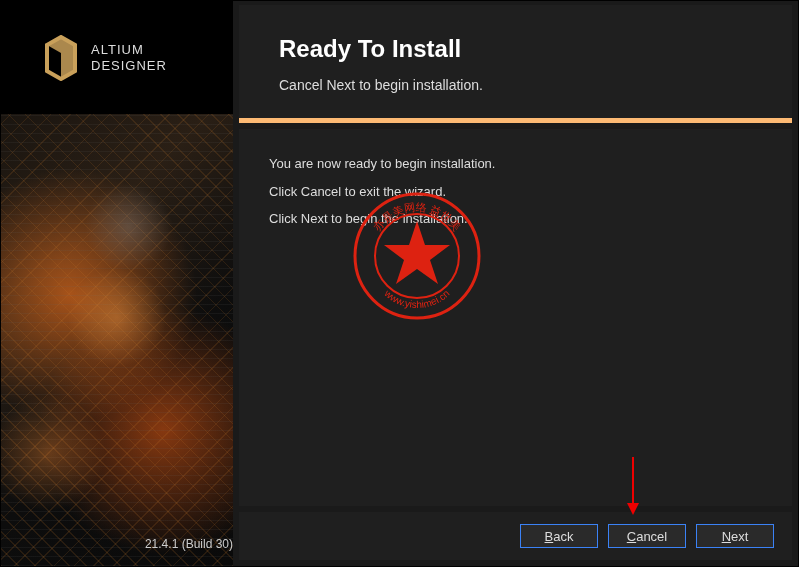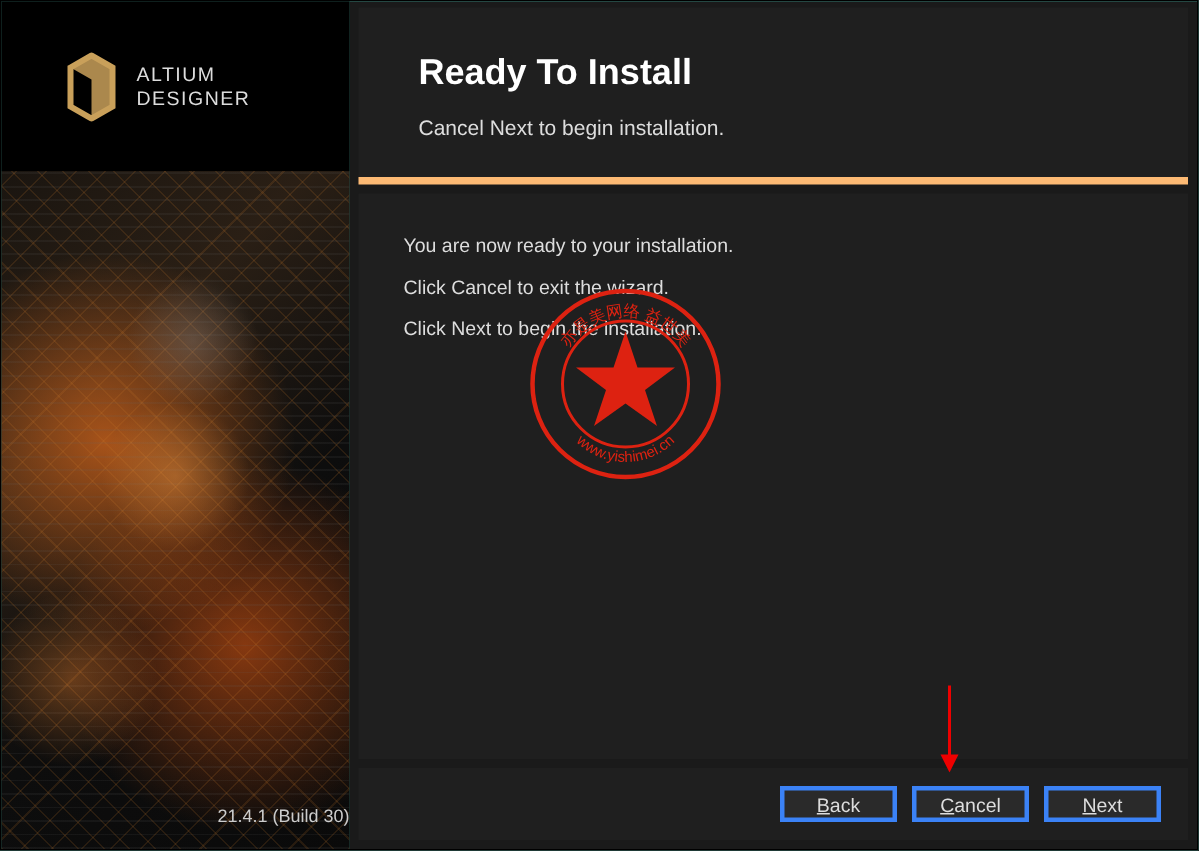--- a/index.html
+++ b/index.html
@@ -9,21 +9,21 @@
       background: #1a1a1a;
       font-family: "Segoe UI", Arial, sans-serif;
       color: #e0e0e0;
       overflow: hidden;
       position: relative;
     }
     .installer-window {
       width: 100%;
       height: 100%;
       display: flex;
-      background: #5eead4;
+      background: #000000;
       border: 1px solid #000;
     }
     .sidebar {
       width: 232px;
       height: 100%;
       background: #0a0a0a;
       position: relative;
       display: flex;
       flex-direction: column;
     }
@@ -132,21 +132,21 @@
       margin: 6px;
       padding: 12px 18px;
       display: flex;
       justify-content: flex-end;
       gap: 10px;
     }
     .btn {
       min-width: 78px;
       height: 24px;
       background: #2a2a2a;
-      border: 3px solid #3b82f6;
+      border: 1px solid #3b82f6;
       color: #ddd;
       font-size: 13px;
       cursor: pointer;
       display: flex;
       align-items: center;
       justify-content: center;
       font-family: inherit;
     }
     .btn .underline { text-decoration: underline; }
     .arrow-annotation {
@@ -179,21 +179,21 @@
     </div>
   </div>
 
   <div class="main">
     <div class="header-panel">
       <div class="header-title">Ready To Install</div>
       <div class="header-subtitle">Cancel Next to begin installation.</div>
     </div>
 
     <div class="content-panel">
-      <p>You are now ready to your installation.</p>
+      <p>You are now ready to begin installation.</p>
       <p>Click Cancel to exit the wizard.</p>
       <p>Click Next to begin the installation.</p>
 
       <svg class="stamp" viewBox="0 0 130 130">
         <circle cx="65" cy="65" r="62" fill="none" stroke="#d21" stroke-width="3"></circle>
         <circle cx="65" cy="65" r="42" fill="none" stroke="#d21" stroke-width="2"></circle>
         <polygon points="65,30 73,54 98,54 78,69 86,93 65,78 44,93 52,69 32,54 57,54" fill="#d21"></polygon>
         <path id="topArc" d="M 20 65 A 45 45 0 0 1 110 65" fill="none"></path>
         <path id="botArc" d="M 18 70 A 47 47 0 0 0 112 70" fill="none"></path>
         <text font-size="11" fill="#d21" font-family="SimSun,serif">

